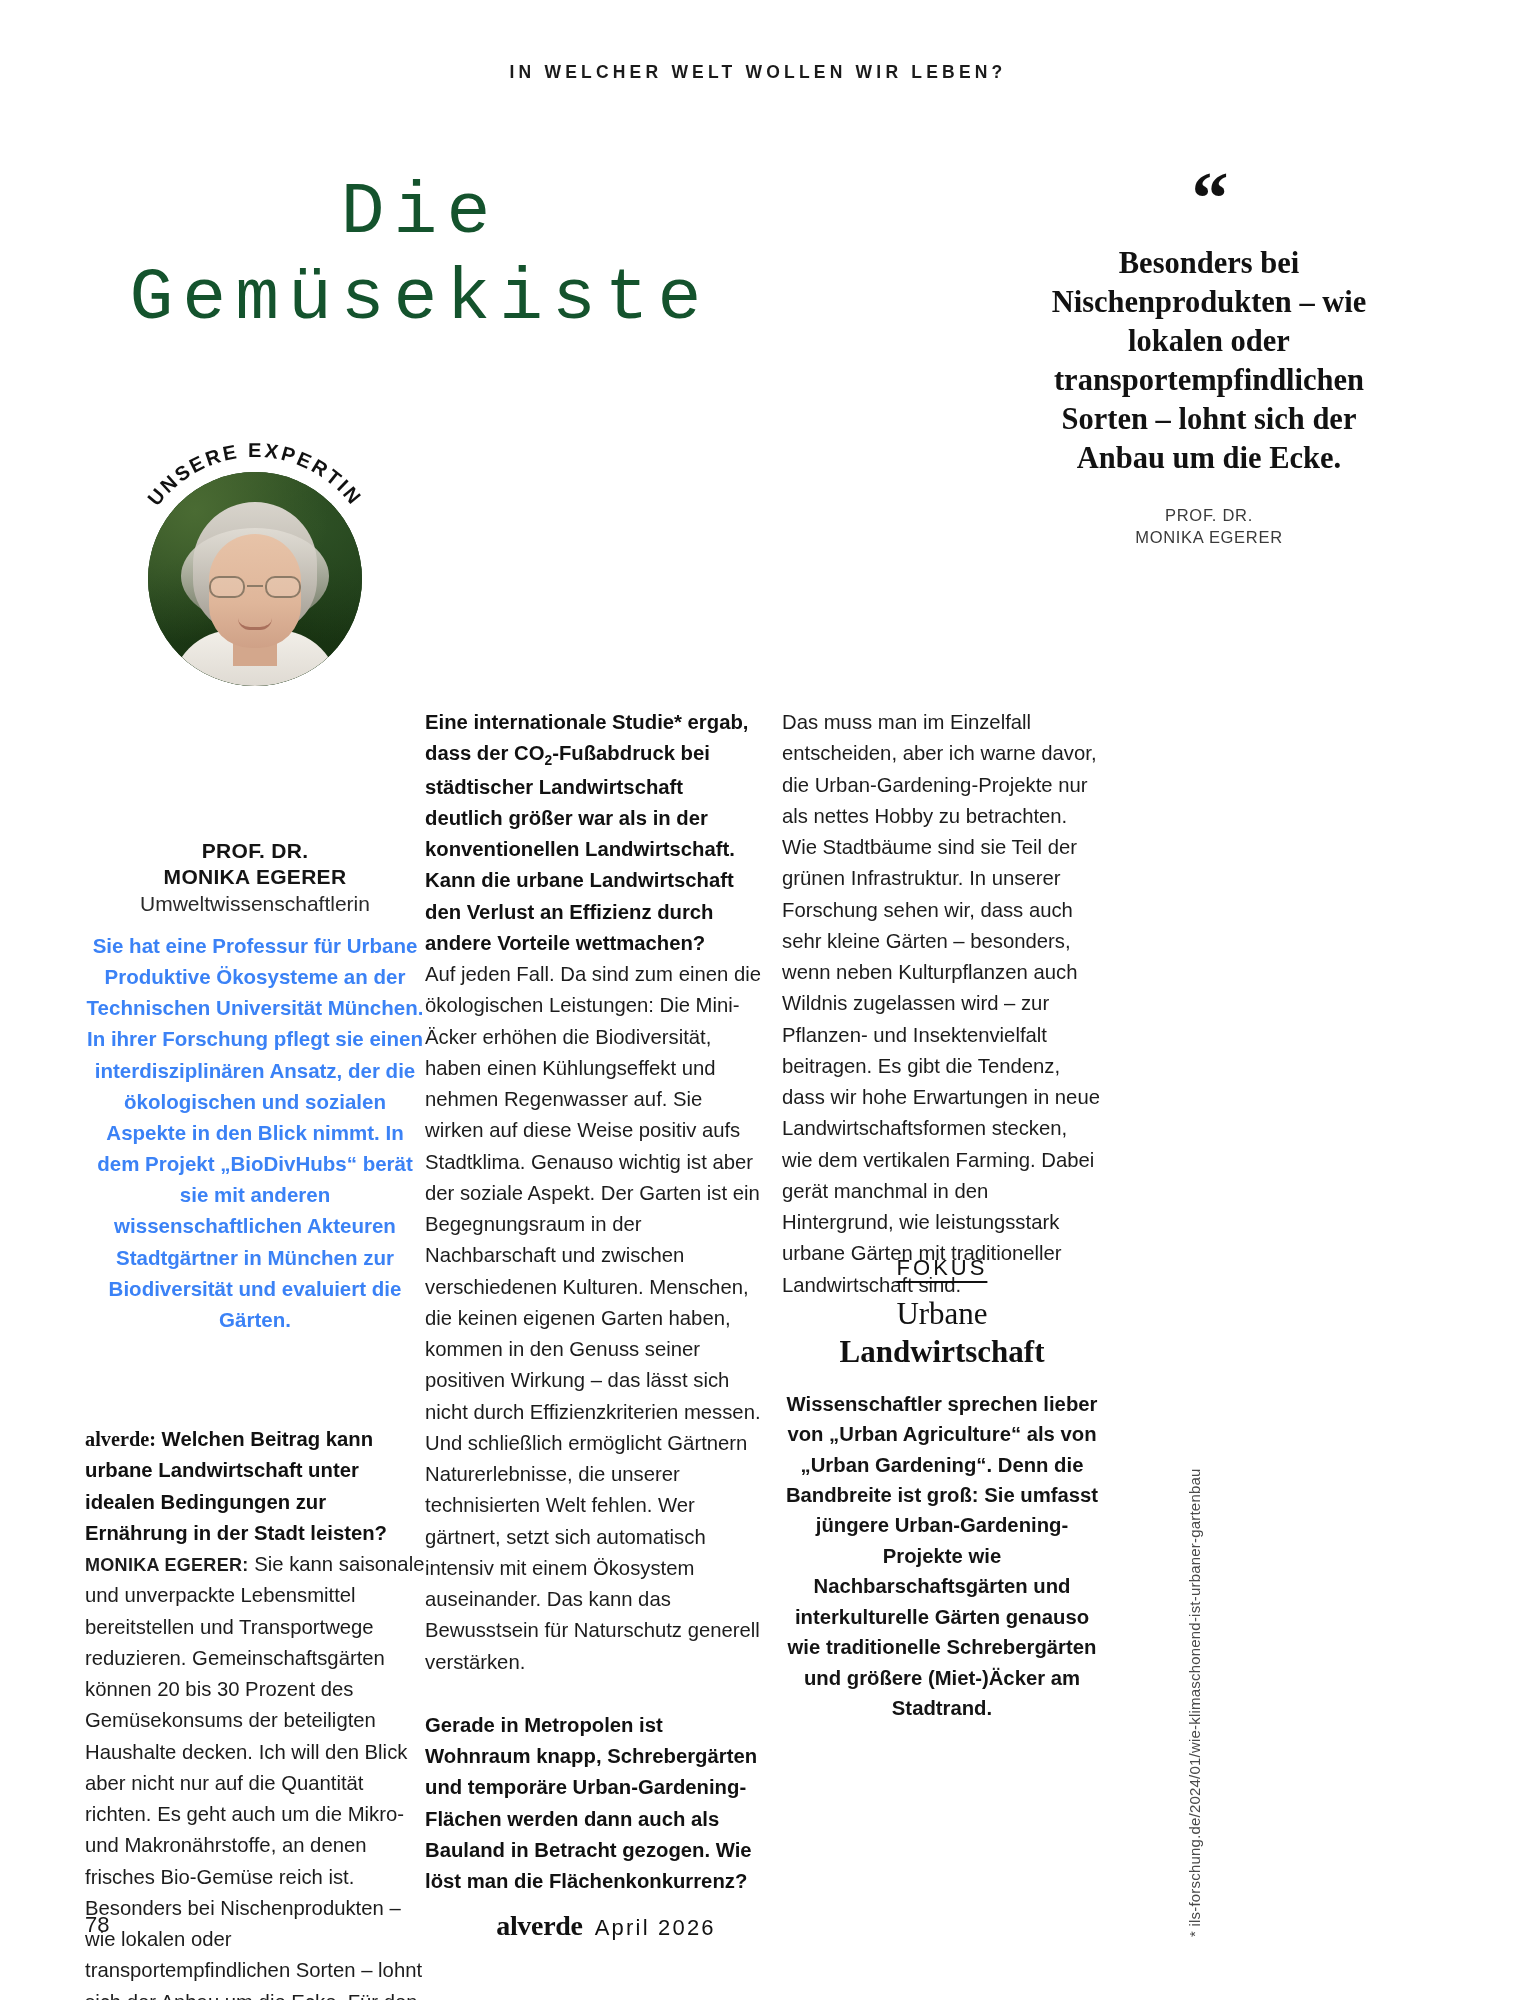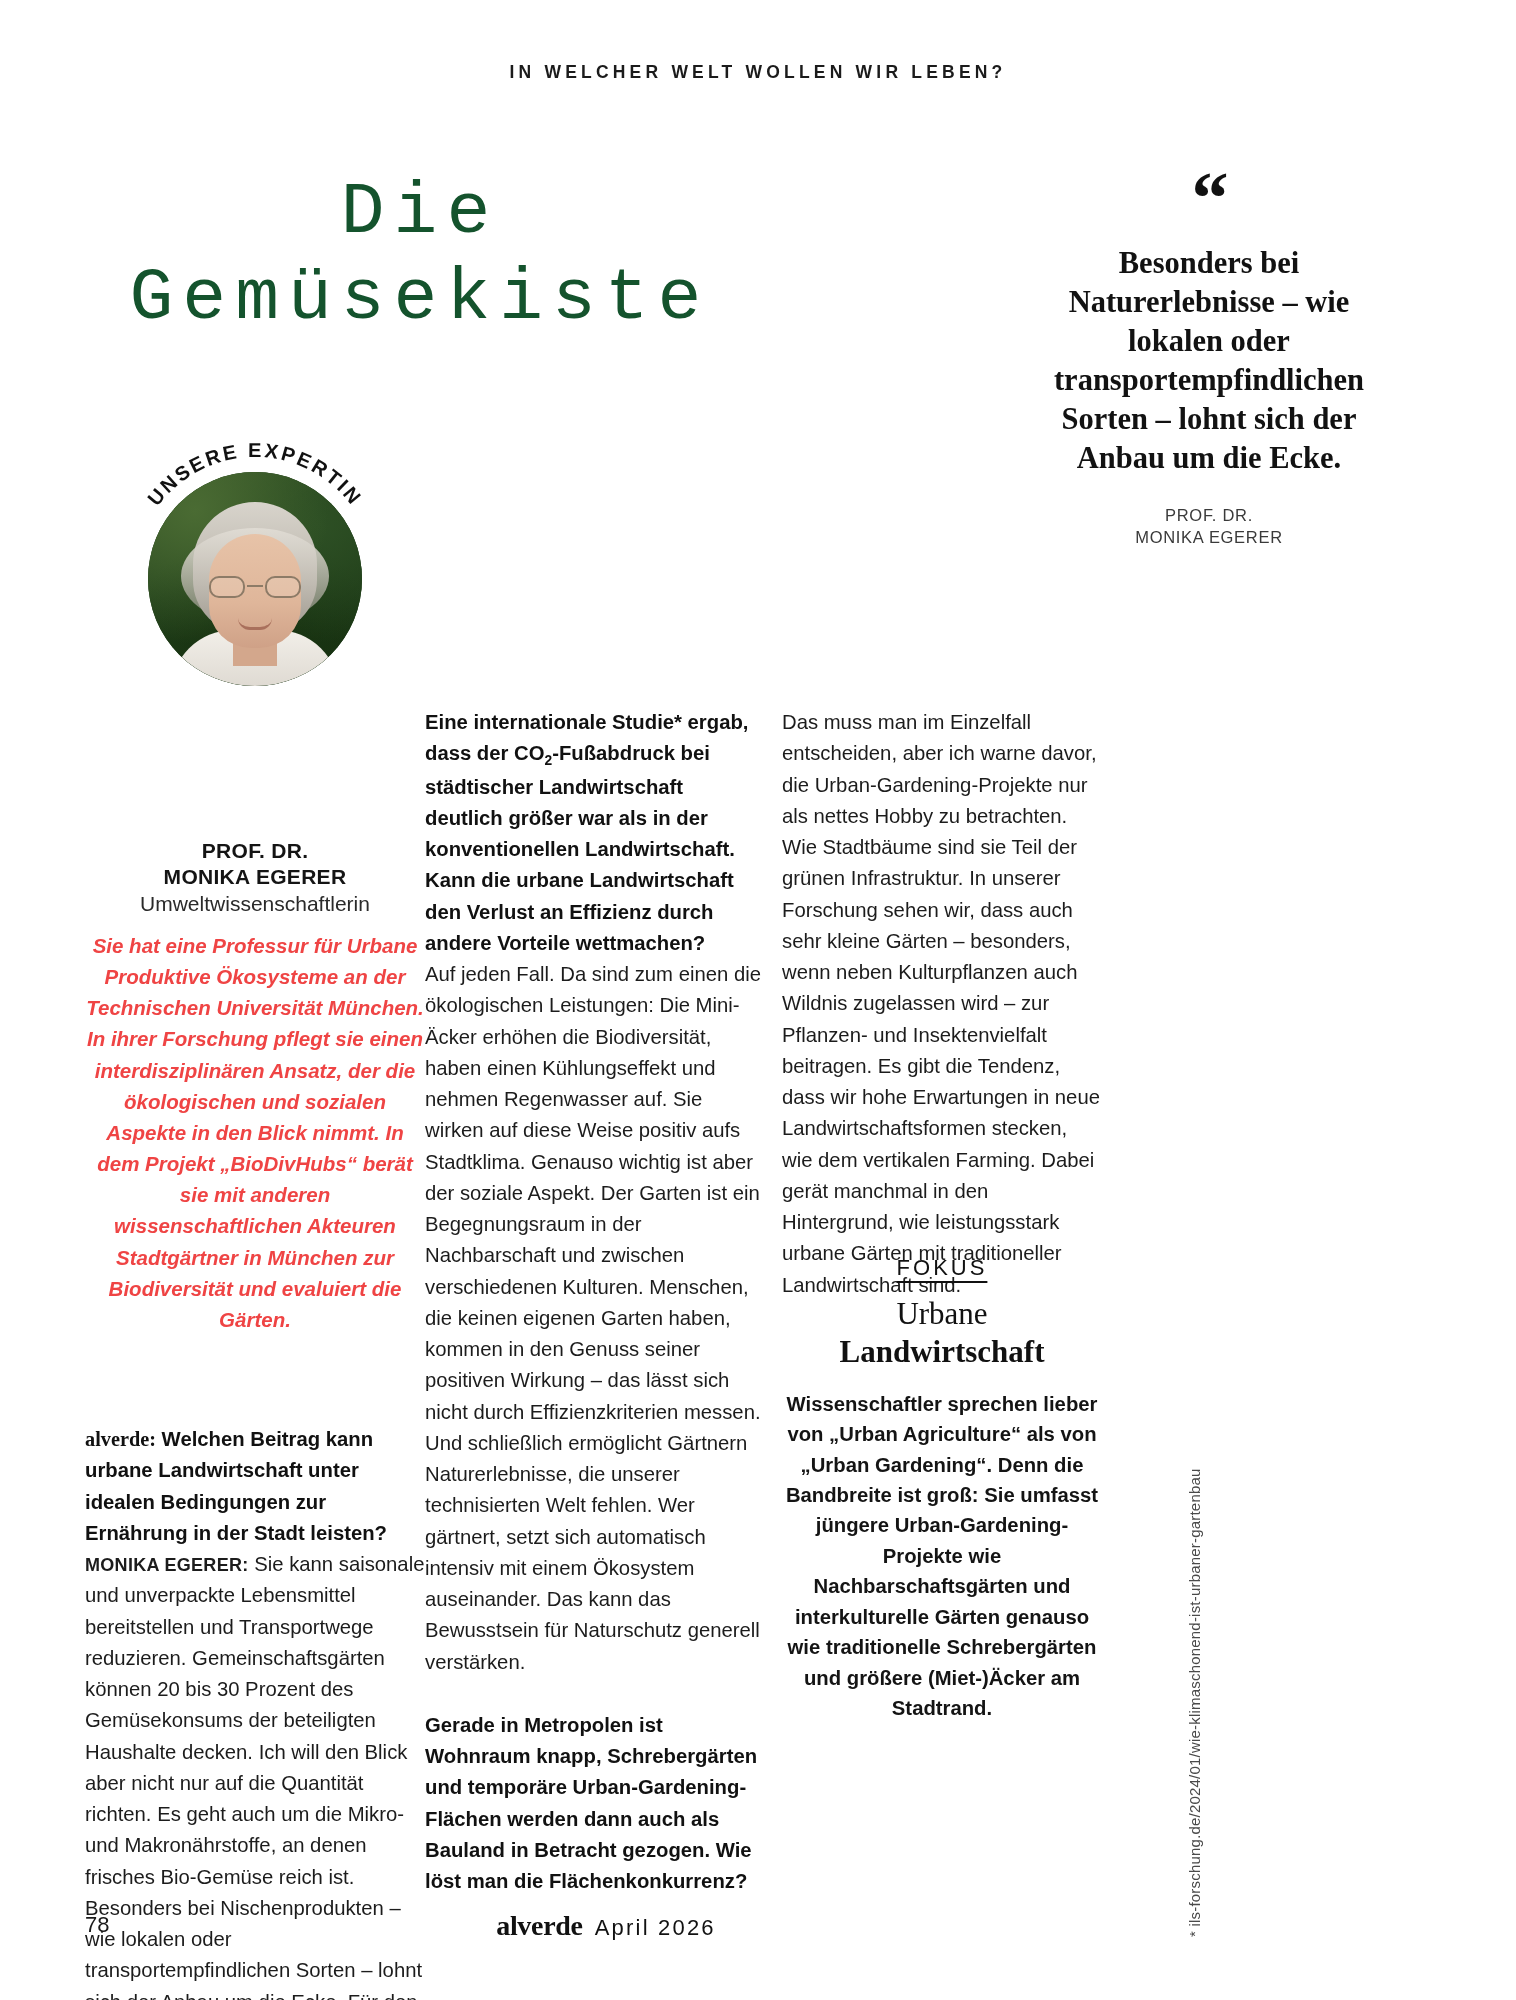--- a/index.html
+++ b/index.html
@@ -217,22 +217,21 @@
 
   .bio {
     position: absolute;
     top: 930px;
     left: 85px;
     width: 340px;
     text-align: center;
     font-size: 20.5px;
     font-weight: 700;
     line-height: 1.52;
-    color: #ef4444;
-    font-style: italic;
+    color: #3b82f6;
   }
 
   .body-col {
     font-size: 20.3px;
     line-height: 1.54;
     color: #1c1c1c;
     text-align: left;
   }
   .body-col p { margin: 0 0 0 0; }
   .body-col p + p { margin-top: 32px; }
@@ -348,21 +347,21 @@
 
   <div class="running-head">IN WELCHER WELT WOLLEN WIR LEBEN?</div>
 
   <div class="headline">
     <span class="l1">Die</span>
     <span class="l2">Gemüsekiste</span>
   </div>
 
   <div class="pullquote">
     <div class="quote-mark">“</div>
-    <div class="quote-text">Besonders bei Naturerlebnisse – wie lokalen oder transportempfindlichen Sorten – lohnt sich der Anbau um die Ecke.</div>
+    <div class="quote-text">Besonders bei Nischenprodukten – wie lokalen oder transportempfindlichen Sorten – lohnt sich der Anbau um die Ecke.</div>
     <div class="quote-attrib">
       <div>PROF. DR.</div>
       <div>MONIKA EGERER</div>
     </div>
   </div>
 
   <div class="expert-badge">
     <svg class="badge-ring" viewBox="0 0 282 282">
       <defs>
         <path id="ringpath" d="M 21,141 A 120,120 0 0 1 261,141" fill="none"></path>

